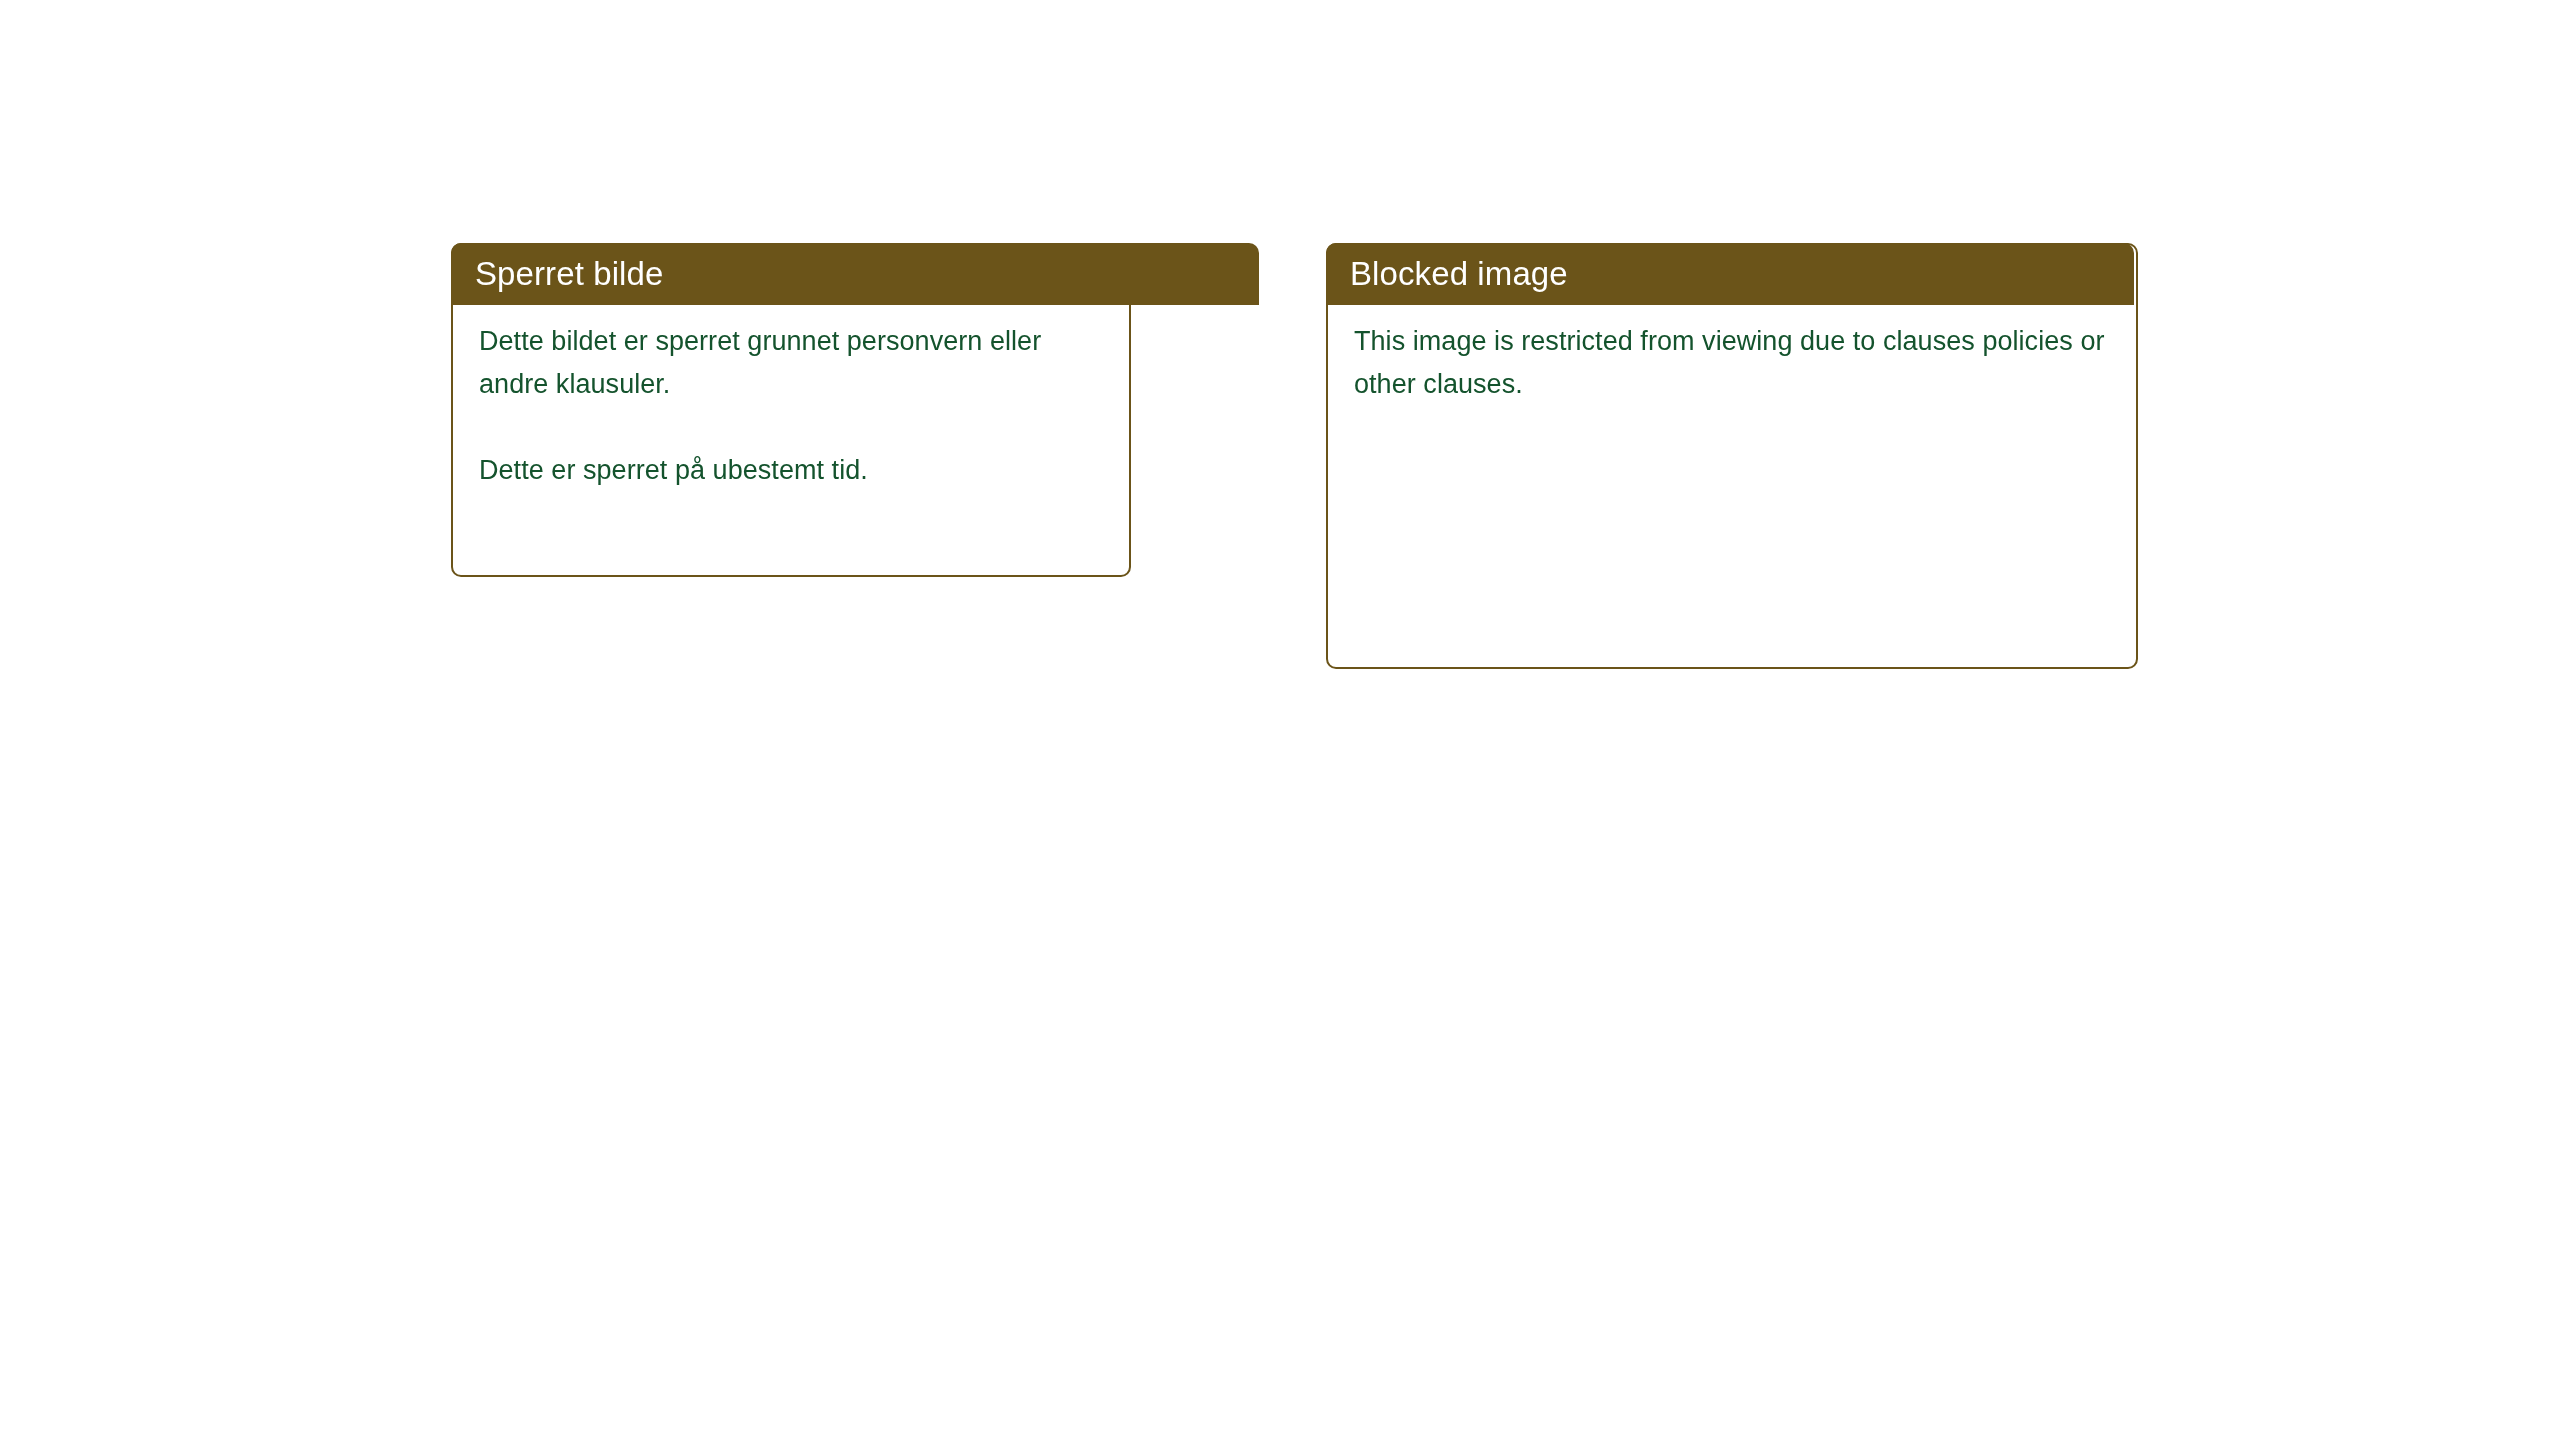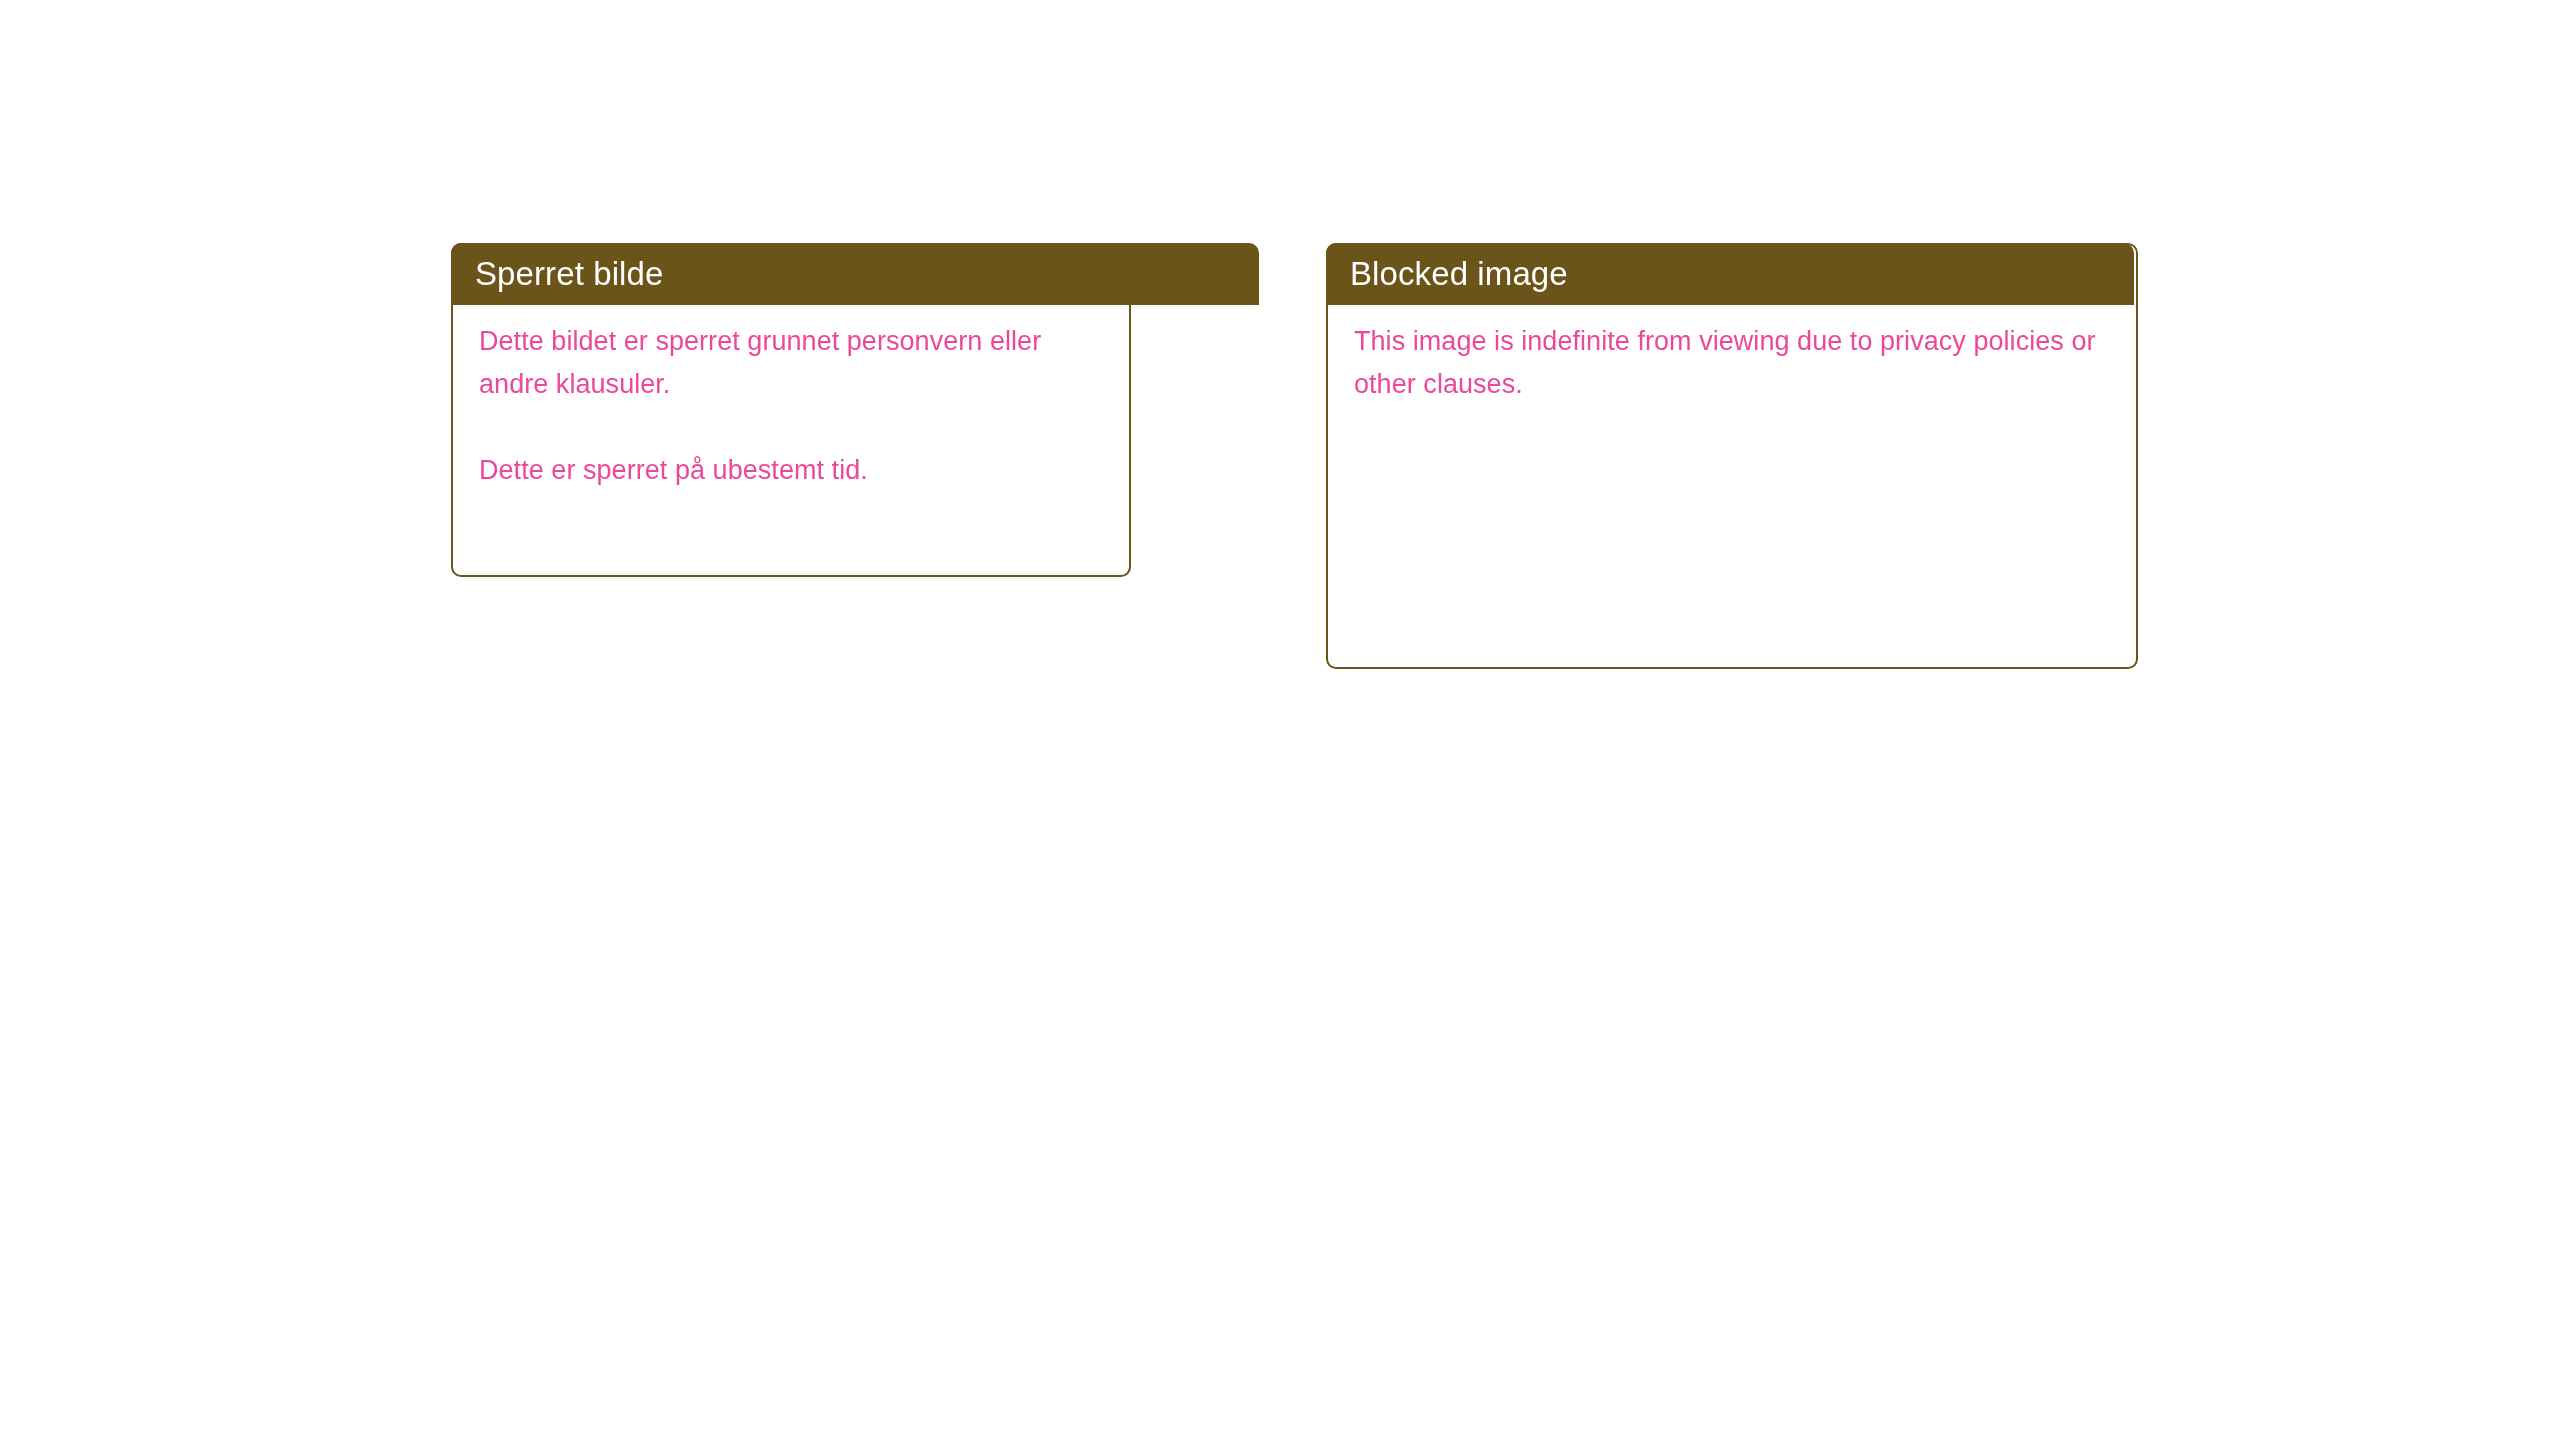--- a/index.html
+++ b/index.html
@@ -78,21 +78,21 @@
     left: 0;
     top: 60px;
     right: 0;
     bottom: 0;
     padding: 15px 26px 0 26px;
     box-sizing: border-box;
   }
 
   .card-paragraph {
     margin: 0;
-    color: #ec4899;
+    color: #14532d;
     font-size: 27px;
     line-height: 43px;
     letter-spacing: 0.05px;
     max-width: 760px;
   }
 
   .card-paragraph + .card-paragraph {
     margin-top: 43px;
   }
 
@@ -113,17 +113,17 @@
       <p class="card-paragraph">Dette bildet er sperret grunnet personvern eller andre klausuler.</p>
       <p class="card-paragraph">Dette er sperret på ubestemt tid.</p>
     </div>
   </div>
 
   <div class="notice-card card-en">
     <div class="card-header">
       <span class="card-title">Blocked image</span>
     </div>
     <div class="card-body">
-      <p class="card-paragraph">This image is indefinite from viewing due to privacy policies or other clauses.</p>
+      <p class="card-paragraph">This image is restricted from viewing due to clauses policies or other clauses.</p>
     </div>
   </div>
 
 </div>
 
 </body></html>

